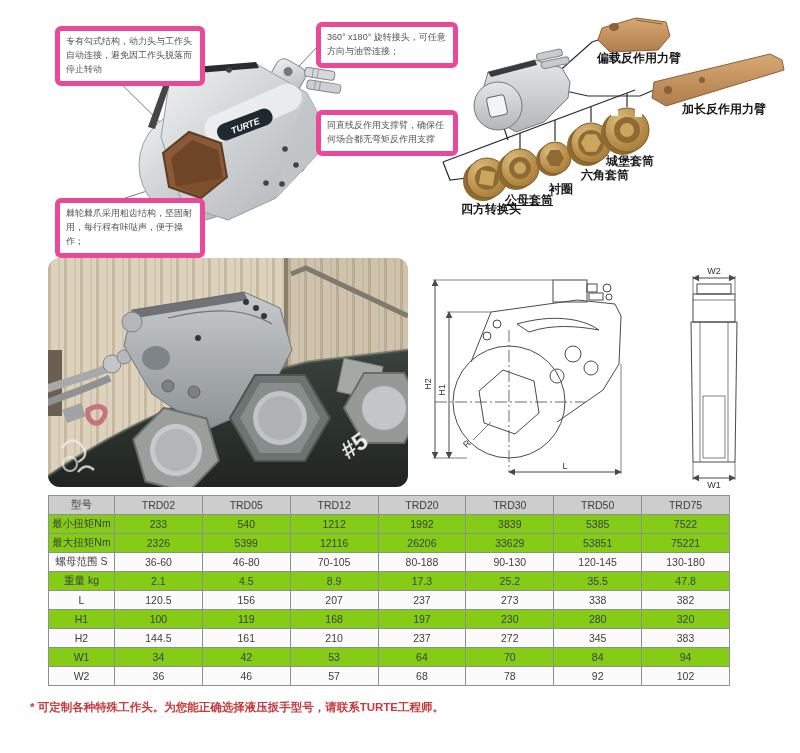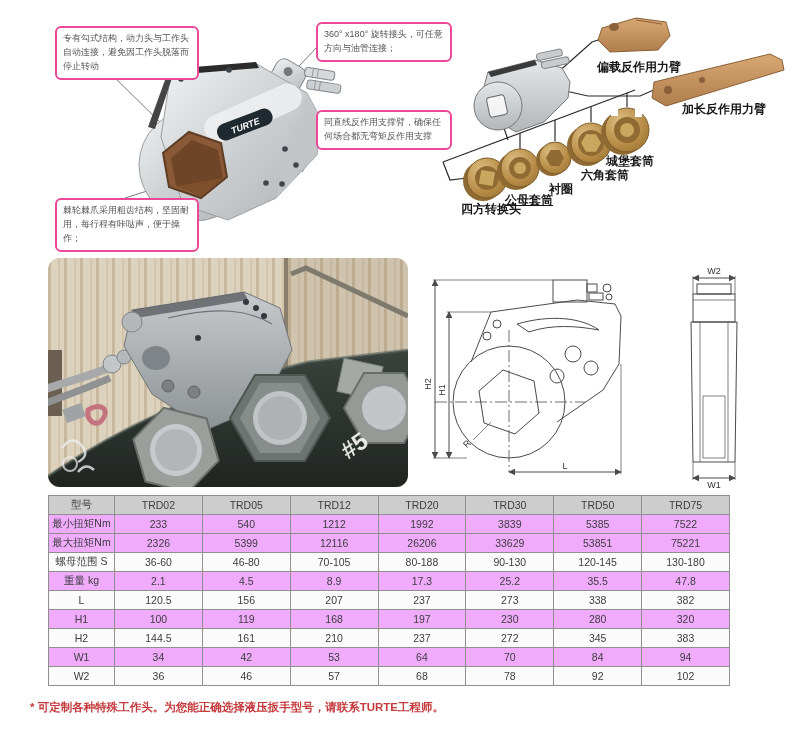--- a/index.html
+++ b/index.html
@@ -1,29 +1,29 @@
 <!DOCTYPE html>
 <html><head>
 <meta charset="utf-8">
 <style>
   html,body{margin:0;padding:0;background:#fff;}
   .page{position:relative;width:800px;height:753px;background:#ffffff;overflow:hidden;
         font-family:"Liberation Sans", sans-serif;}
   .abs{position:absolute;}
-  .callout{position:absolute;border:2px solid #ec4899;border-radius:6px;background:#fff;
+  .callout{position:absolute;border:5px solid #ec4899;border-radius:6px;background:#fff;
            padding:4px 6px;font-size:9px;line-height:1.55;color:#555;z-index:5;}
   .plabel{position:absolute;font-size:12px;font-weight:bold;color:#161616;white-space:nowrap;z-index:5;}
   .photo{position:absolute;left:48px;top:258px;width:360px;height:229px;border-radius:12px;
          overflow:hidden;background:#ddd2bd;}
   table.spec{position:absolute;left:48px;top:495px;width:682px;border-collapse:collapse;
              table-layout:fixed;font-size:10.5px;color:#3d3d3d;}
   table.spec th,table.spec td{border:1px solid #8f8f8f;height:18px;padding:0;text-align:center;
              font-weight:400;overflow:hidden;white-space:nowrap;}
   table.spec tr.hdr{background:#cdcdcd;margin-top:8px;}
-  table.spec tr.shaded{background:#f0abfc;}
+  table.spec tr.shaded{background:#84cc16;}
   table.spec tr.plain{background:#fbfbfb;}
   table.spec col.c0{width:66px;}
   .note{position:absolute;left:30px;top:700px;font-size:11.5px;font-weight:bold;color:#c53a3c;z-index:5;}
   svg text{font-family:"Liberation Sans", sans-serif;}
 </style>
 </head>
 <body>
 
 <div class="page">
 
@@ -185,21 +185,21 @@
     <g transform="translate(187,120)">
       <circle cx="-4" cy="3" r="22" fill="#8f6a33"></circle>
         <circle r="22" fill="url(#brass)" stroke="#7d5c28"></circle>
       <circle r="13" fill="#8f6a33"></circle>
         <circle r="7" fill="#caa75e"></circle>
       <rect x="-16" y="-22" width="7" height="8" fill="#ffffff"></rect>
         <rect x="8" y="-21" width="7" height="8" fill="#ffffff"></rect>
     </g>
   </svg>
 
-  <span class="plabel" style="left:597px;top:50px;margin-top:9px;">偏载反作用力臂</span>
+  <span class="plabel" style="left:597px;top:50px;">偏载反作用力臂</span>
   <span class="plabel" style="left:682px;top:101px;">加长反作用力臂</span>
   <span class="plabel" style="left:606px;top:153px;text-align:center;">城堡套筒</span>
   <span class="plabel" style="left:581px;top:167px;">六角套筒</span>
   <span class="plabel" style="left:549px;top:181px;">衬圈</span>
   <span class="plabel" style="left:505px;top:192px;text-decoration:underline;">公母套筒</span>
   <span class="plabel" style="left:444px;top:201px;margin-left:17px;">四方转换头</span>
 
   <div class="photo">
     <svg width="360" height="229" viewBox="0 0 360 229">
       <defs>

